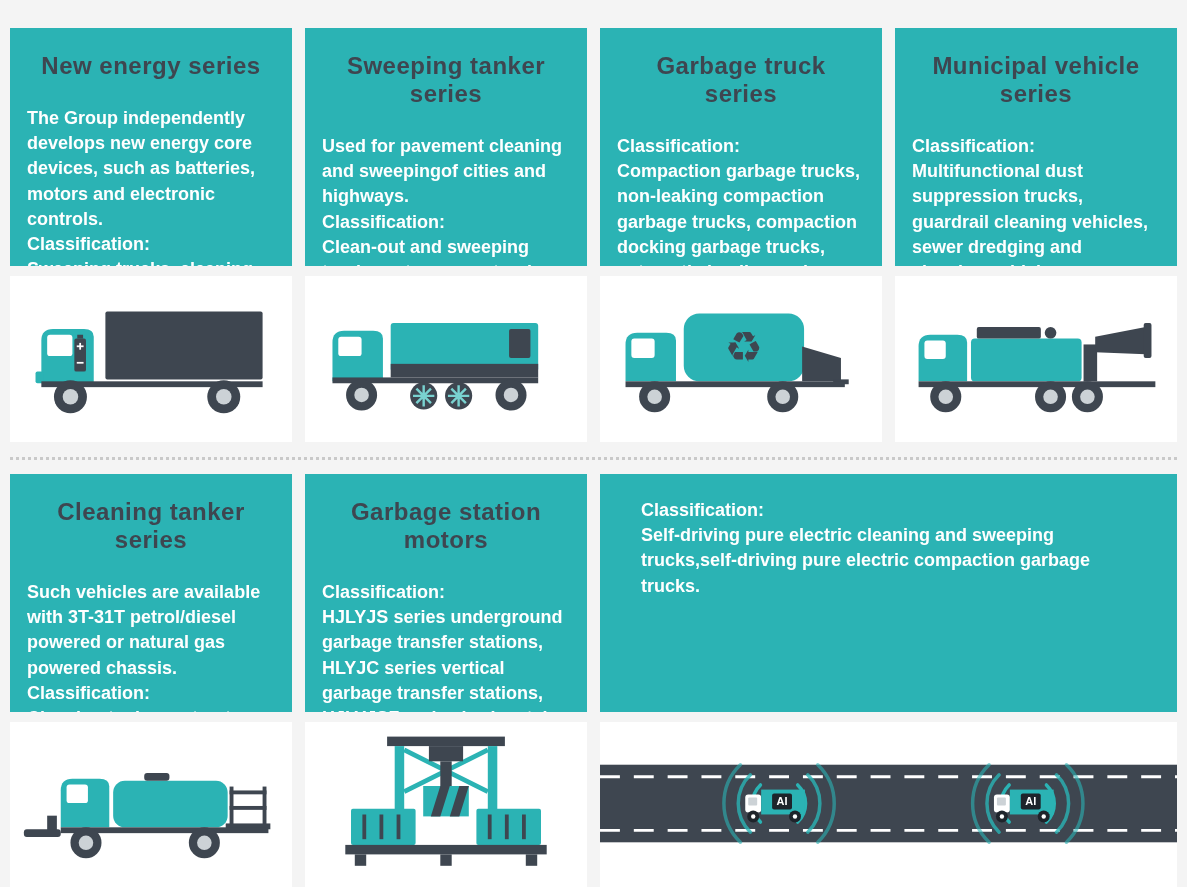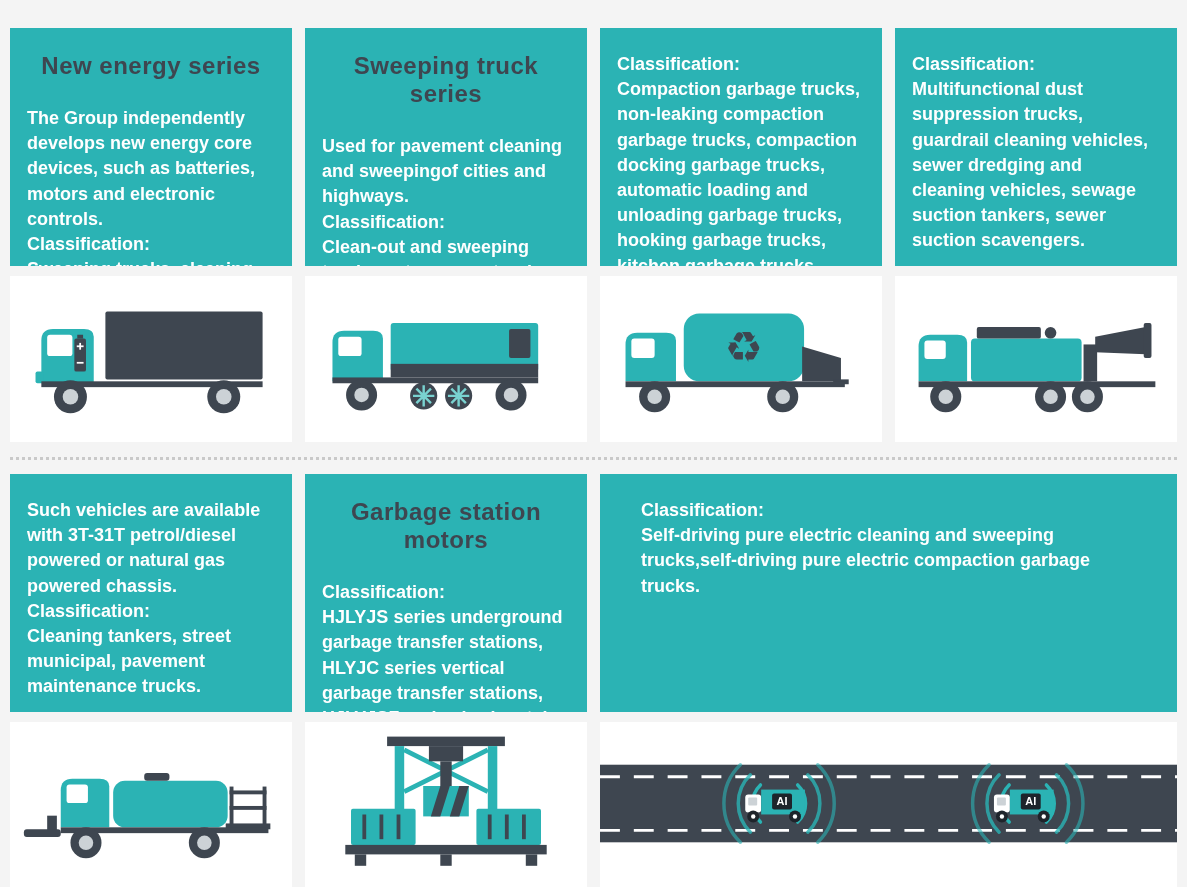--- a/index.html
+++ b/index.html
@@ -46,30 +46,32 @@
 <div class="page">
   <div class="grid">
 
     <div class="tcard">
       <div class="title">New energy series</div>
       <div class="body">The Group independently develops new energy core devices, such as batteries, motors and electronic controls.
 Classification:
 Sweeping trucks, cleaning tankers, garbage trucks, municipal vehicles.</div>
     </div>
     <div class="tcard">
-      <div class="title">Sweeping truck series</div>
+      <div class="title">Sweeping tanker series</div>
       <div class="body">Used for pavement cleaning and sweepingof cities and highways.
 Classification:
 Clean-out and sweeping trucks,wet sweeper trucks, dry sweepertrucks, vacuum sweepers.</div>
     </div>
     <div class="tcard">
+      <div class="title">Garbage truck series</div>
       <div class="body">Classification:
 Compaction garbage trucks, non-leaking compaction garbage trucks,  compaction docking garbage trucks, automatic loading and unloading garbage trucks, hooking garbage trucks, kitchen garbage trucks, garbage container trucks.</div>
     </div>
     <div class="tcard">
+      <div class="title">Municipal vehicle series</div>
       <div class="body">Classification:
 Multifunctional dust suppression trucks, guardrail cleaning vehicles, sewer dredging and cleaning vehicles, sewage suction tankers, sewer suction scavengers.</div>
     </div>
 
     <div class="icard">
       <svg width="262" height="128" viewBox="0 0 270 130">
         <rect class="f-dark" x="88" y="16" width="162" height="70" rx="2"></rect>
         <path class="f-teal" d="M22,90 L22,46 Q22,34 34,34 L66,34 Q76,34 76,42 L76,90 Z"></path>
         <rect class="f-white" x="28" y="40" width="26" height="22" rx="3"></rect>
         <rect class="f-dark" x="59" y="40" width="6" height="4"></rect>
@@ -134,20 +136,21 @@
         <circle class="f-dark" cx="150" cy="104" r="16"></circle>
           <circle class="f-hub" cx="150" cy="104" r="7.5"></circle>
         <circle class="f-dark" cx="188" cy="104" r="16"></circle>
           <circle class="f-hub" cx="188" cy="104" r="7.5"></circle>
       </svg>
     </div>
 
     <div class="divider"></div>
 
     <div class="tcard">
+      <div class="title">Cleaning tanker series</div>
       <div class="body">Such vehicles are available with 3T-31T petrol/diesel powered or natural gas powered chassis.
 Classification:
 Cleaning tankers, street municipal, pavement maintenance trucks.</div>
     </div>
     <div class="tcard">
       <div class="title">Garbage station motors</div>
       <div class="body">Classification:
 HJLYJS series underground garbage transfer stations, HLYJC series vertical garbage transfer stations, HJLYJSZ series horizontal garbage transfer stations, HJXY series mobile conjoined garbage transfer stations.</div>
     </div>
     <div class="tcard wide span2">

